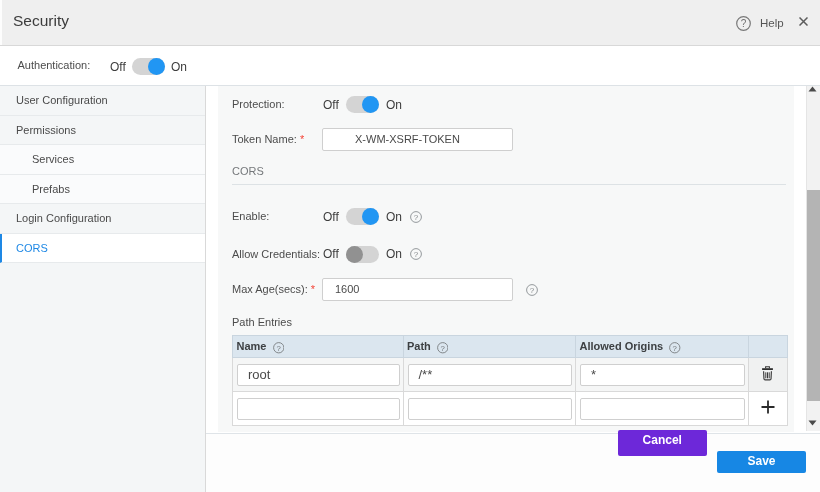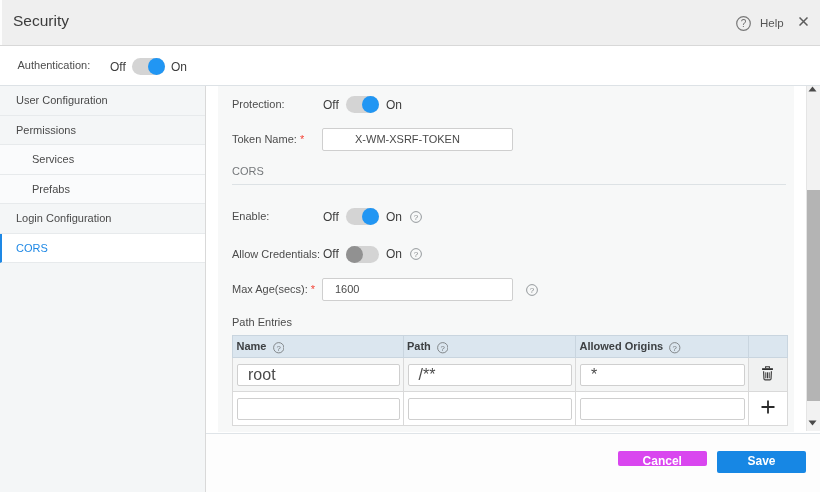--- a/index.html
+++ b/index.html
@@ -25,21 +25,21 @@
   .sitem.active { background:#fff; color:#1e88e5; border-left:2px solid #1e88e5; padding-left:14px; }
 
   
   table.pe { position:absolute; left:232px; top:335px; border-collapse:collapse; table-layout:fixed; width:555px; }
   table.pe th, table.pe td { border:1px solid #d4d9dd; padding:0; }
   table.pe th { background:#dbe6ef; height:22px; font-size:11px; font-weight:bold; text-align:left; color:#3d4043; padding-left:3.5px; }
   table.pe td { height:34px; border-color:#d9d9d9; }
   tr.hdr th { border-color:#c9d5df; }
   tr.r1 td { background:#f5f6f6; }
   tr.r2 td { background:#fff; height:33px; }
-  td .tin { display:block; margin:6px 3px 5px 4px; height:22px; border:1px solid #cfcfcf; border-radius:2px; font-size:16px; color:#4a4a4a; padding-left:10px; line-height:20px; background:#fff; }
+  td .tin { display:block; margin:6px 3px 5px 4px; height:22px; border:1px solid #cfcfcf; border-radius:2px; font-size:13px; color:#4a4a4a; padding-left:10px; line-height:20px; background:#fff; }
   td.act { text-align:center; vertical-align:middle; }
   tr.r1 td.act { background:#f0f1f1; }
 
   .btn { position:absolute; border-radius:2px; color:#fff; font-size:12px; font-weight:bold; text-align:center; }
 </style>
 </head>
 <body>
 <div id="dlg">
 
   <div class="abs" style="left:0;top:0;width:820px;height:46px;background:#efefef;border-bottom:1px solid #d8d8d8;"></div>
@@ -177,15 +177,15 @@
   <svg class="abs" style="left:808px;top:86px;" width="9" height="6" viewBox="0 0 9 6">
       <path d="M4.5 0.5 L8.5 5.5 L0.5 5.5 Z" fill="#4a4a4a"></path>
     </svg>
   <div class="abs" style="left:807px;top:190px;width:13px;height:211px;background:#b4b4b4;"></div>
   <svg class="abs" style="left:808px;top:420px;" width="9" height="6" viewBox="0 0 9 6">
       <path d="M4.5 5.5 L8.5 0.5 L0.5 0.5 Z" fill="#4a4a4a"></path>
     </svg>
 
   <div class="abs" style="left:206px;top:432.5px;width:614px;height:1px;background:#dfe4e8;"></div>
   <div class="abs" style="left:206px;top:433.5px;width:614px;height:58.5px;background:#fdfdfd;"></div>
-  <div class="btn" style="left:617.5px;top:451px;width:89.5px;height:15px;line-height:21.5px;background:#d946ef;">Cancel</div>
+  <div class="btn" style="left:617.5px;top:430px;width:89.5px;height:26px;line-height:21.5px;background:#6d28d9;">Cancel</div>
   <div class="btn" style="left:717px;top:451px;width:89px;height:21.5px;line-height:21.5px;background:#1787e4;">Save</div>
 </div>
 
 </body></html>

